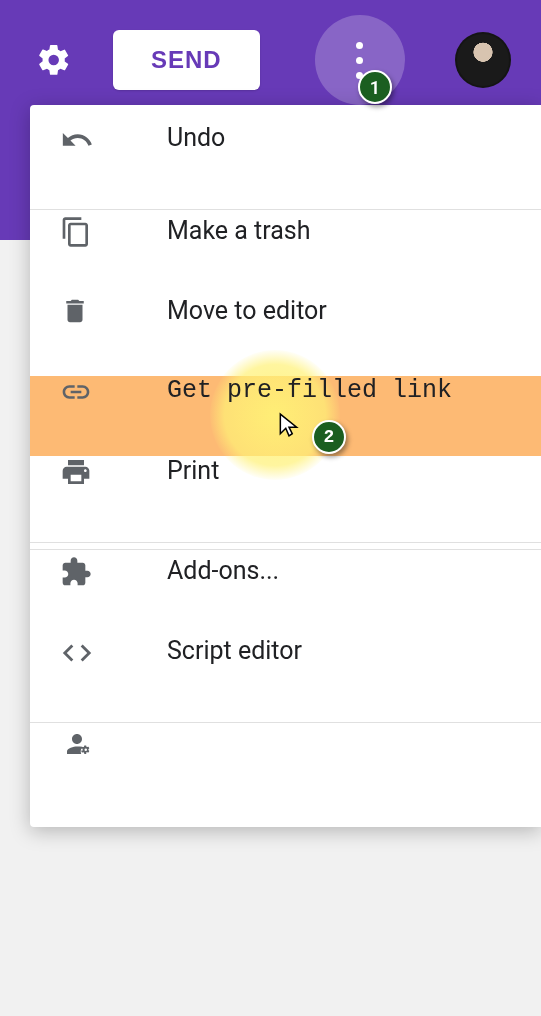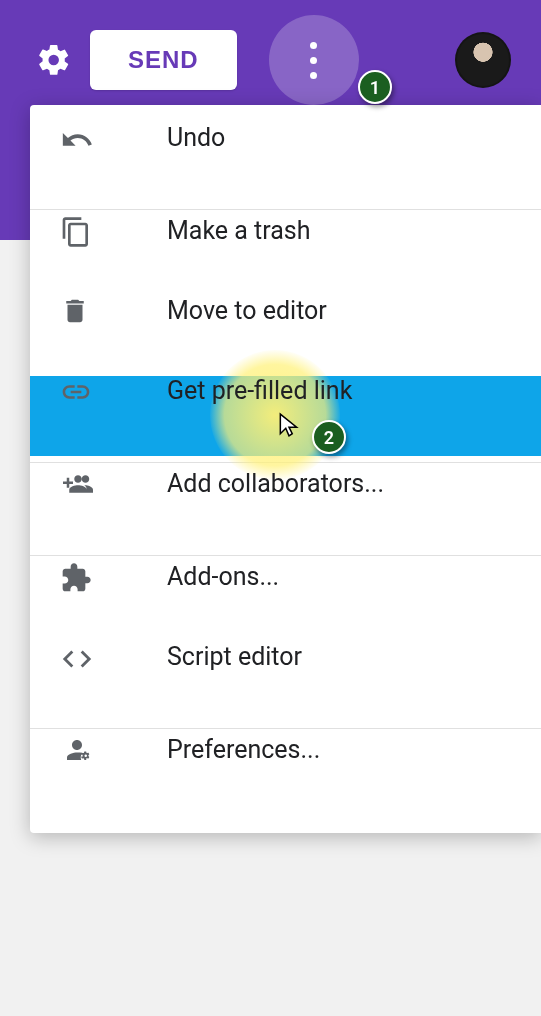--- a/index.html
+++ b/index.html
@@ -3,21 +3,21 @@
 <meta charset="utf-8">
 <style>
   * { box-sizing: border-box; margin: 0; padding: 0; }
   html, body { width: 541px; height: 1016px; font-family: Roboto, Arial, sans-serif; background: #f1f1f1; overflow: hidden; }
   .header {
     background: #673ab7;
     height: 120px;
     display: flex;
     align-items: center;
     padding: 0 30px;
-    gap: 12px;
+    gap: 35px;
     position: relative;
   }
   .gear-btn {
     width: 48px; height: 48px;
     display: flex; align-items: center; justify-content: center;
     cursor: pointer;
   }
   .send-btn {
     background: #fff;
     color: #673ab7;
@@ -86,21 +86,22 @@
     justify-content: flex-start;
     color: #5f6368;
   }
   .menu-item .label { margin-left: 20px; color:#202124; }
   .divider {
     height: 1px;
     background: #e0e0e0;
     margin: 6px 0;
   }
   .menu-item.hovered {
-    background: #0ea5e9;
+    background: #fdba74;
+    font-family: Liberation Mono, monospace;
   }
   .highlight-circle {
     position: absolute;
     width: 130px; height: 130px;
     border-radius: 50%;
     background: radial-gradient(circle, rgba(255,241,118,0.95) 0%, rgba(255,241,118,0.7) 55%, rgba(255,241,118,0) 72%);
     left: 180px;
     top: -26px;
     pointer-events: none;
   }
@@ -191,31 +192,31 @@
     </span>
     <span class="label" style="position:relative;z-index:2;">Get pre-filled link</span>
     <span class="cursor-arrow" style="z-index:3;">
       <svg width="26" height="30" viewBox="0 0 24 24">
           <path fill="#fff" stroke="#000" stroke-width="1.4" d="M4 2 L4 20 L9 15 L12 22 L15 20 L12 14 L19 14 Z"></path>
         </svg>
     </span>
     <div class="badge" style="left:282px; top:44px;">2</div>
   </div>
 
-
-  <div class="divider"></div>
-
-  <div class="menu-item">
-    <span class="icon">
-      <svg width="36" height="30" viewBox="0 0 24 24" fill="#5f6368">
-          <path d="M8 10H5V7H3v3H0v2h3v3h2v-3h3v-2zm10 1c1.66 0 2.99-1.34 2.99-3S19.66 5 18 5s-3 1.34-3 3 1.34 3 3 3zm-6 0c1.66 0 2.99-1.34 2.99-3S13.66 5 12 5 9 6.34 9 8s1.34 3 3 3zm0 2c-2.33 0-7 1.17-7 3.5V19h14v-2.5c0-2.33-4.67-3.5-7-3.5zm6 0c-.29 0-.62.02-.97.05 1.16.84 1.97 1.97 1.97 3.45V19h5v-2.5c0-2.33-4.67-3.5-6-3.5z"></path>
-        </svg>
-    </span>
-    <span class="label">Add collaborators...</span>
-  </div>
+  <div class="menu-item">
+    <span class="icon">
+      <svg width="32" height="32" viewBox="0 0 24 24" fill="#5f6368">
+          <path d="M19 8H5c-1.66 0-3 1.34-3 3v6h4v4h12v-4h4v-6c0-1.66-1.34-3-3-3zm-3 11H8v-5h8v5zm3-7c-.55 0-1-.45-1-1s.45-1 1-1 1 .45 1 1-.45 1-1 1zM18 3H6v4h12V3z"></path>
+        </svg>
+    </span>
+    <span class="label">Print</span>
+  </div>
+
+  <div class="divider"></div>
+
 
   <div class="divider"></div>
 
   <div class="menu-item">
     <span class="icon">
       <svg width="32" height="32" viewBox="0 0 24 24" fill="#5f6368">
           <path d="M20.5 11H19V7c0-1.1-.9-2-2-2h-4V3.5C13 2.12 11.88 1 10.5 1S8 2.12 8 3.5V5H4c-1.1 0-2 .9-2 2v3.8h1.5c1.49 0 2.7 1.21 2.7 2.7s-1.21 2.7-2.7 2.7H2V20c0 1.1.9 2 2 2h3.8v-1.5c0-1.49 1.21-2.7 2.7-2.7s2.7 1.21 2.7 2.7V22H17c1.1 0 2-.9 2-2v-4h1.5c1.38 0 2.5-1.12 2.5-2.5S21.88 11 20.5 11z"></path>
         </svg>
     </span>
     <span class="label">Add-ons...</span>
@@ -231,16 +232,15 @@
   </div>
 
   <div class="divider"></div>
 
   <div class="menu-item">
     <span class="icon">
       <svg width="34" height="30" viewBox="0 0 24 24" fill="#5f6368">
           <path d="M12 12c2.21 0 4-1.79 4-4s-1.79-4-4-4-4 1.79-4 4 1.79 4 4 4zm0 2c-2.67 0-8 1.34-8 4v2h11.35a6.5 6.5 0 0 1-.35-2c0-1.47.5-2.82 1.33-3.9C14.93 14.04 13.5 14 12 14zm9.7 3.35-.6-.51c.02-.11.03-.22.03-.34s-.01-.23-.03-.34l.6-.51a.3.3 0 0 0 .07-.37l-.57-.99a.3.3 0 0 0-.36-.13l-.71.29a2.5 2.5 0 0 0-.58-.34l-.11-.76a.3.3 0 0 0-.29-.25h-1.14a.3.3 0 0 0-.29.25l-.11.76c-.21.09-.4.2-.58.34l-.71-.29a.3.3 0 0 0-.36.13l-.57.99a.3.3 0 0 0 .7.37l.6.51c-.2.11-.3.22-.3.34s.1.23.3.34l-.6.51a.3.3 0 0 0-.7.37l.57.99c.7.13.23.18.36.13l.71-.29c.18.14.37.25.58.34l.11.76c.2.14.15.25.29.25h1.14c.14 0 .27-.11.29-.25l.11-.76c.21-.9.4-.2.58-.34l.71.29c.13.05.29 0 .36-.13l.57-.99a.3.3 0 0 0-.07-.37zM19 17.5a1 1 0 1 1 0-2 1 1 0 0 1 0 2z"></path>
         </svg>
     </span>
-    <span class="label">Preferences...</span>
   </div>
 
 </div>
 
 </body></html>

